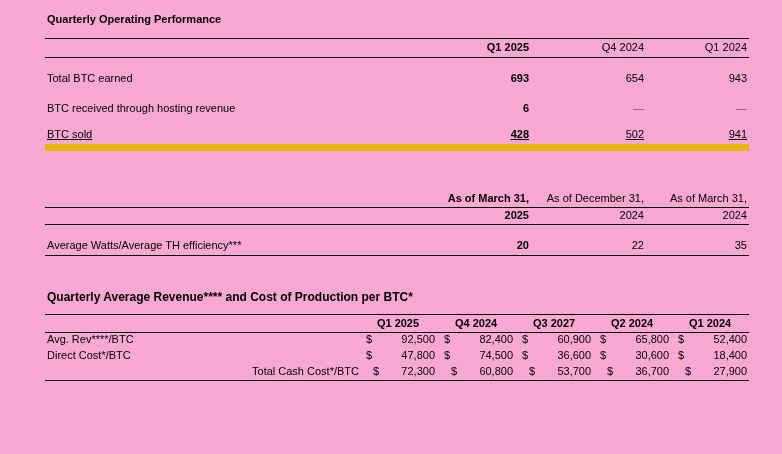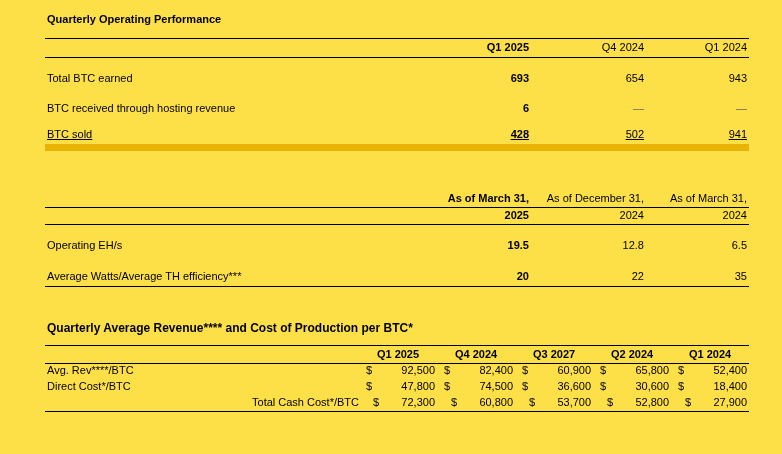--- a/index.html
+++ b/index.html
@@ -1,20 +1,20 @@
 <!DOCTYPE html>
 <html><head>
 <meta charset="utf-8">
 <style>
   * { margin:0; padding:0; box-sizing:border-box; }
   html,body { background:#e9e9e9; }
   .page {
     position:relative;
     width:782px; height:454px;
-    background:#fde047;
+    background:#f9a8d4;
     font-family:"Liberation Sans","DejaVu Sans",sans-serif;
     font-size:11px;
     color:#000;
     overflow:hidden;
   }
   .content { position:absolute; left:45px; top:12px; width:704px; }
 
   .doc-title {
     font-size:11px; font-weight:700; line-height:14px;
     margin:0 0 12px 2px;
@@ -119,26 +119,20 @@
         </tr>
         <tr class="h2">
           <th class="lbl"></th>
           <th class="num b">2025</th>
           <th class="num">2024</th>
           <th class="num">2024</th>
         </tr>
       </thead>
       <tbody>
         <tr>
-          <td class="lbl">Operating EH/s</td>
-          <td class="num b">19.5</td>
-          <td class="num">12.8</td>
-          <td class="num">6.5</td>
-        </tr>
-        <tr>
           <td class="lbl">Average Watts/Average TH efficiency***</td>
           <td class="num b">20</td>
           <td class="num">22</td>
           <td class="num">35</td>
         </tr>
       </tbody>
     </table>
 
     <div class="doc-title2">Quarterly Average Revenue**** and Cost of Production per BTC*</div>
 
@@ -195,21 +189,21 @@
         </tr>
         <tr>
           <td class="lbl">Total Cash Cost*/BTC</td>
           <td class="cur">$</td>
           <td class="num">72,300</td>
           <td class="cur">$</td>
           <td class="num">60,800</td>
           <td class="cur">$</td>
           <td class="num">53,700</td>
           <td class="cur">$</td>
-          <td class="num">52,800</td>
+          <td class="num">36,700</td>
           <td class="cur">$</td>
           <td class="num">27,900</td>
         </tr>
       </tbody>
     </table>
 
   </div>
 </div>
 
 </body></html>

